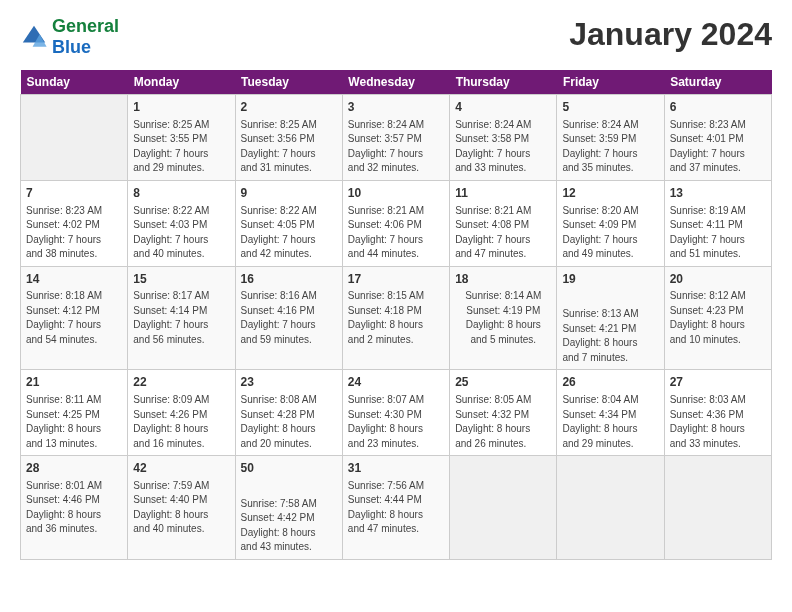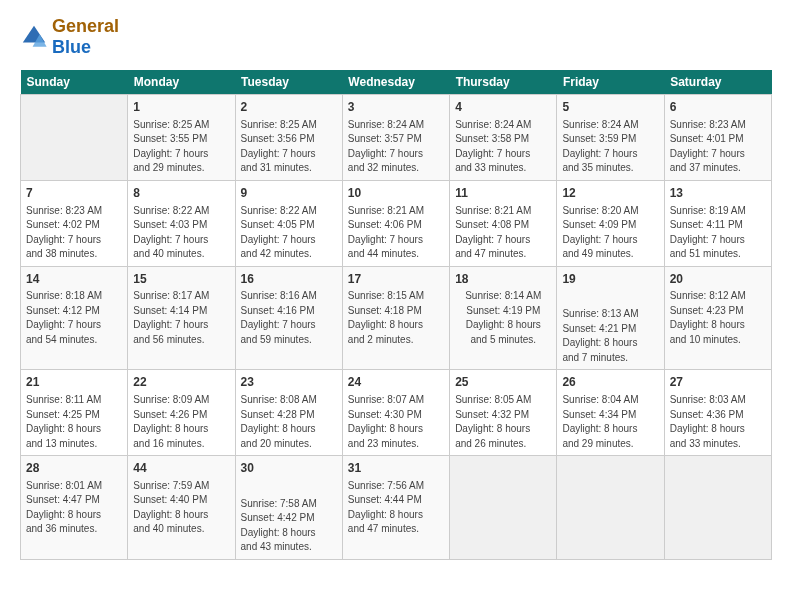--- a/index.html
+++ b/index.html
@@ -17,21 +17,21 @@
       margin-bottom: 12px;
     }
     .logo {
       display: flex;
       align-items: center;
       gap: 4px;
     }
     .logo-text-general {
       font-size: 18px;
       font-weight: bold;
-      color: #a16207;
+      color: #15803d;
     }
     .logo-text-blue {
       font-size: 18px;
       font-weight: bold;
       color: #1a6bbf;
     }
     .logo-icon {
       width: 28px;
       height: 28px;
     }
@@ -46,21 +46,21 @@
     .calendar-subtitle {
       font-size: 16px;
       color: #555;
     }
     table {
       width: 100%;
       border-collapse: collapse;
       font-size: 11px;
     }
     thead tr th {
-      background-color: #0f766e;
+      background-color: #701a75;
       color: #fff;
       text-align: left;
       padding: 5px 6px;
       font-size: 12px;
       font-weight: bold;
     }
     tbody tr td {
       border: 1px solid #ccc;
       vertical-align: top;
       padding: 4px 5px;
@@ -98,20 +98,21 @@
     <svg class="logo-icon" viewBox="0 0 40 40">
       <polygon points="20,4 36,28 4,28" fill="#2e6db4"></polygon>
       <polygon points="28,16 38,34 18,34" fill="#5ba3e0" opacity="0.8"></polygon>
     </svg>
     <div>
       <span class="logo-text-general">General</span><br>
       <span class="logo-text-blue">Blue</span>
     </div>
   </div>
   <div class="title-area">
+    <div class="calendar-title">January 2024</div>
   </div>
 </div>
 
 <table>
   <thead>
     <tr>
     <th>Sunday</th>
         <th>Monday</th>
         <th>Tuesday</th>
         <th>Wednesday</th>
@@ -316,33 +317,33 @@
           <div class="day-detail" style="white-space: pre-line;">Sunrise: 8:03 AM
 Sunset: 4:36 PM
 Daylight: 8 hours
 and 33 minutes.</div>
         </td>
       </tr>
       <tr>
         <td>
           <span class="day-number">28</span>
           <div class="day-detail" style="white-space: pre-line;">Sunrise: 8:01 AM
-Sunset: 4:47 PM
+Sunset: 4:46 PM
 Daylight: 8 hours
 and 36 minutes.</div>
         </td>
         <td>
-          <span class="day-number">44</span>
+          <span class="day-number">42</span>
           <div class="day-detail" style="white-space: pre-line;">Sunrise: 7:59 AM
 Sunset: 4:40 PM
 Daylight: 8 hours
 and 40 minutes.</div>
         </td>
         <td>
-          <span class="day-number">30</span>
+          <span class="day-number">50</span>
           <div class="day-detail" style="white-space: pre-line; margin-top: 20px;">Sunrise: 7:58 AM
 Sunset: 4:42 PM
 Daylight: 8 hours
 and 43 minutes.</div>
         </td>
         <td>
           <span class="day-number">31</span>
           <div class="day-detail" style="white-space: pre-line;">Sunrise: 7:56 AM
 Sunset: 4:44 PM
 Daylight: 8 hours

